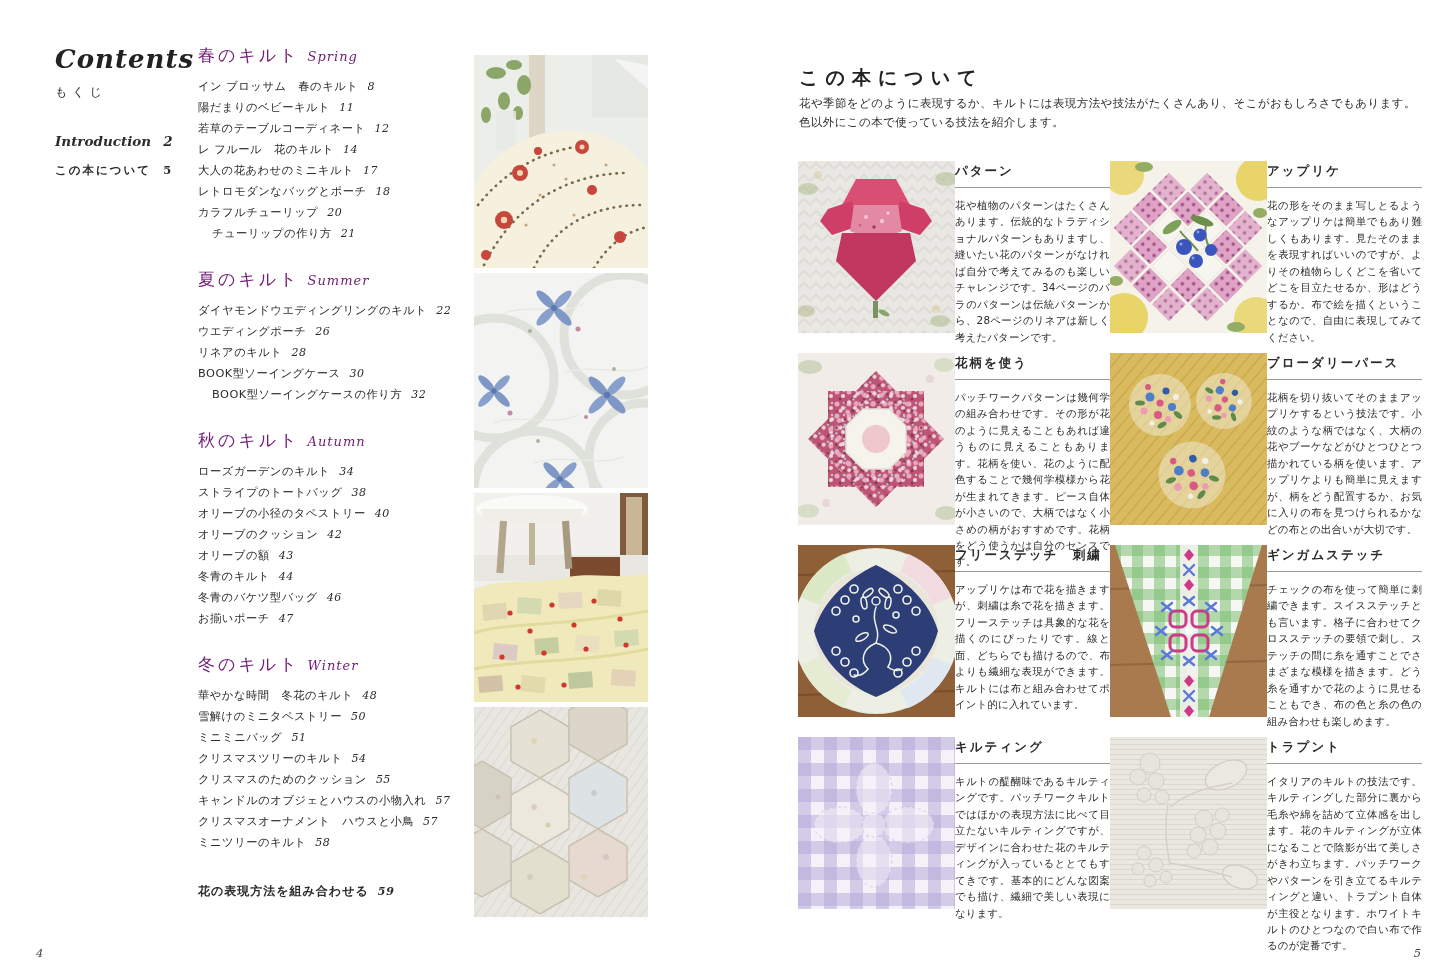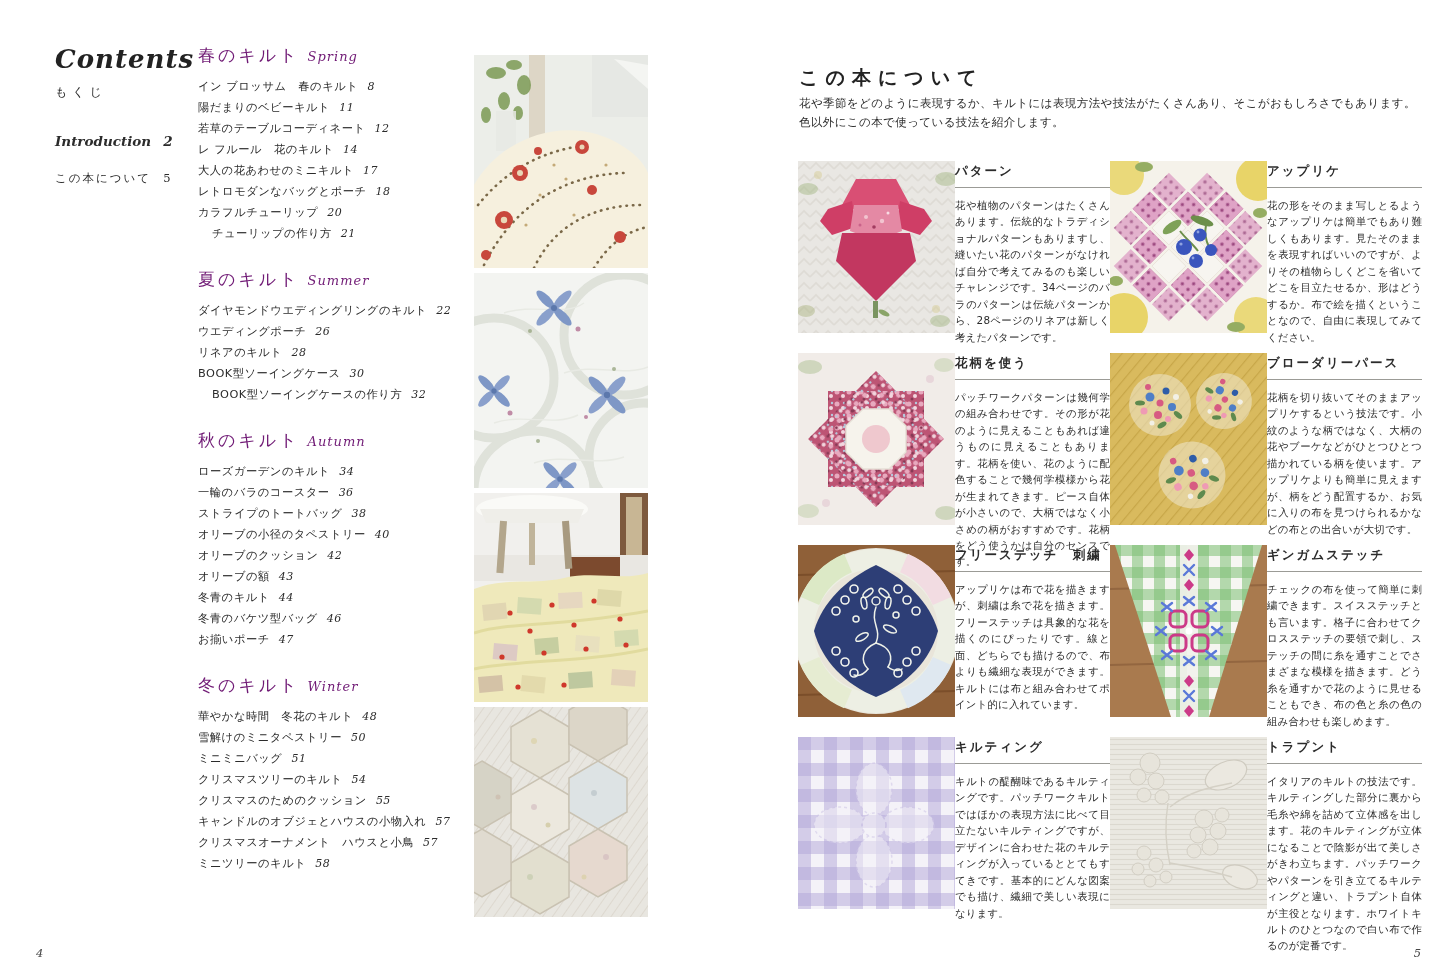--- a/index.html
+++ b/index.html
@@ -8,22 +8,22 @@
   .serif{font-family:"DejaVu Serif",serif;}
 
   
   .contents-block{position:absolute;left:55px;top:44px;width:140px;}
   .contents-title{font-family:"DejaVu Serif",serif;font-style:italic;font-weight:bold;
       font-size:26px;letter-spacing:1px;color:#222;}
   .mokuji{font-size:12px;letter-spacing:5px;margin-top:10px;}
   .front-item{margin-top:32px;font-family:"DejaVu Serif",serif;font-style:italic;
       font-weight:bold;font-size:13.5px;}
   .front-item .pg{margin-left:12px;}
-  .front-item2{margin-top:22px;font-family:"DejaVu Sans",sans-serif;font-style:normal;
-      font-weight:normal;font-size:11.5px;letter-spacing:2px;}
+  .front-item2{margin-top:14px;font-family:"DejaVu Sans",sans-serif;font-style:normal;
+      font-weight:bold;font-size:11.5px;letter-spacing:2px;}
 
   .toc{position:absolute;left:198px;top:44px;width:280px;}
   .toc-heading{font-family:"DejaVu Serif",serif;font-weight:normal;font-size:17px;
       letter-spacing:3px;margin:0;color:#701a75;}
   .toc-heading .season{font-style:italic;font-size:13px;letter-spacing:1px;margin-left:8px;}
   .toc ul{list-style:none;margin:9px 0 24px 0;padding:0;}
   .toc li{font-size:11.3px;line-height:21px;letter-spacing:0.5px;white-space:nowrap;}
   .toc li.indent{padding-left:14px;}
   .toc .pg{font-family:"DejaVu Serif",serif;font-style:italic;font-size:11px;margin-left:9px;}
   .special-items div{font-size:12px;font-weight:600;line-height:28px;letter-spacing:1px;white-space:nowrap;}
@@ -94,21 +94,20 @@
       <li><span>リネアのキルト</span><span class="pg">28</span></li>
       <li><span>BOOK型ソーイングケース</span><span class="pg">30</span></li>
       <li class="indent"><span>BOOK型ソーイングケースの作り方</span><span class="pg">32</span></li>
     </ul>
   </div>
 
   <div class="toc-section">
     <h2 class="toc-heading"><span>秋のキルト</span><em class="season">Autumn</em></h2>
     <ul>
       <li><span>ローズガーデンのキルト</span><span class="pg">34</span></li>
-      <li><span>一輪のバラのコースター</span><span class="pg">36</span></li>
       <li><span>ストライプのトートバッグ</span><span class="pg">38</span></li>
       <li><span>オリーブの小径のタペストリー</span><span class="pg">40</span></li>
       <li><span>オリーブのクッション</span><span class="pg">42</span></li>
       <li><span>オリーブの額</span><span class="pg">43</span></li>
       <li><span>冬青のキルト</span><span class="pg">44</span></li>
       <li><span>冬青のバケツ型バッグ</span><span class="pg">46</span></li>
       <li><span>お揃いポーチ</span><span class="pg">47</span></li>
     </ul>
   </div>
 
@@ -119,20 +118,25 @@
       <li><span>雪解けのミニタペストリー</span><span class="pg">50</span></li>
       <li><span>ミニミニバッグ</span><span class="pg">51</span></li>
       <li><span>クリスマスツリーのキルト</span><span class="pg">54</span></li>
       <li><span>クリスマスのためのクッション</span><span class="pg">55</span></li>
       <li><span>キャンドルのオブジェとハウスの小物入れ</span><span class="pg">57</span></li>
       <li><span>クリスマスオーナメント　ハウスと小鳥</span><span class="pg">57</span></li>
       <li><span>ミニツリーのキルト</span><span class="pg">58</span></li>
     </ul>
   </div>
 
+  <div class="special-items">
+    <div><span>花の表現方法を組み合わせる</span><span class="pg">59</span></div>
+    <div></div>
+
+  </div>
 
 </div>
 
 <div class="photo-strip">
 
   <div class="ph ph1">
     <svg viewBox="0 0 174 213" preserveAspectRatio="none" aria-hidden="true">
       <rect width="174" height="213" fill="#eceee9"></rect>
       <rect x="118" y="0" width="56" height="62" fill="#e6e8e4"></rect>
       <path d="M140,4 L174,34 L174,10 Z" fill="#f4f5f2"></path>

